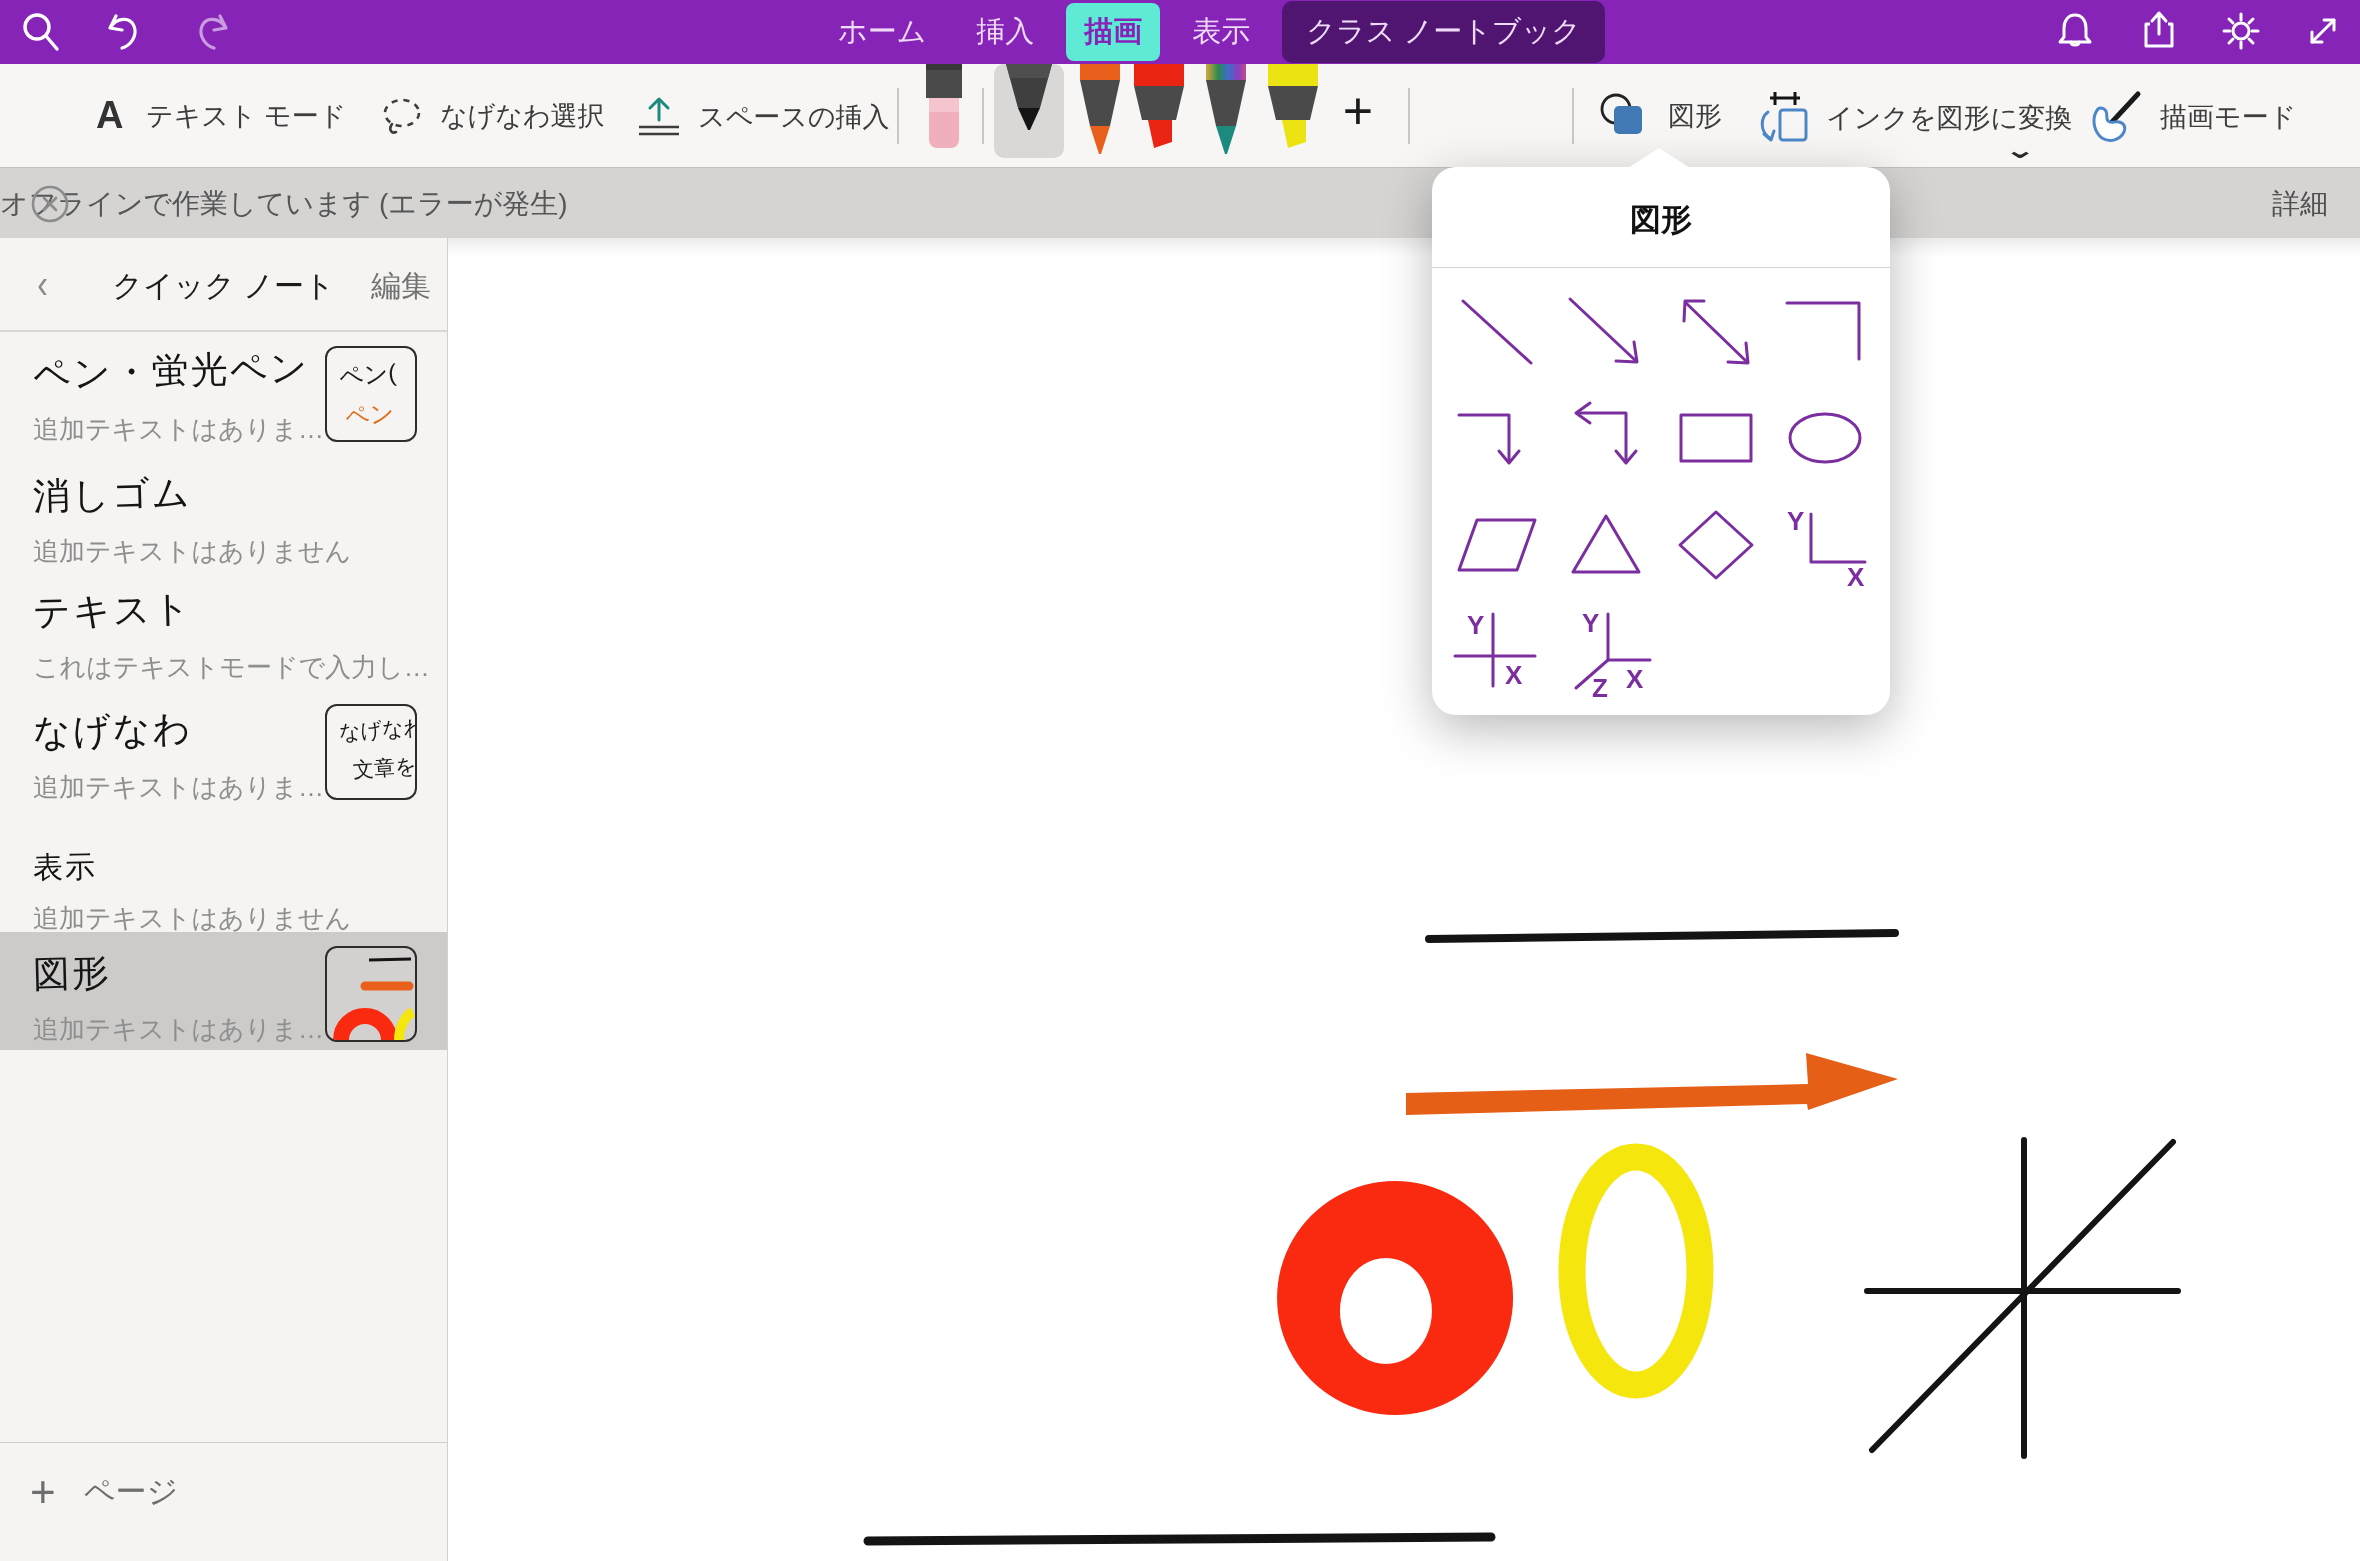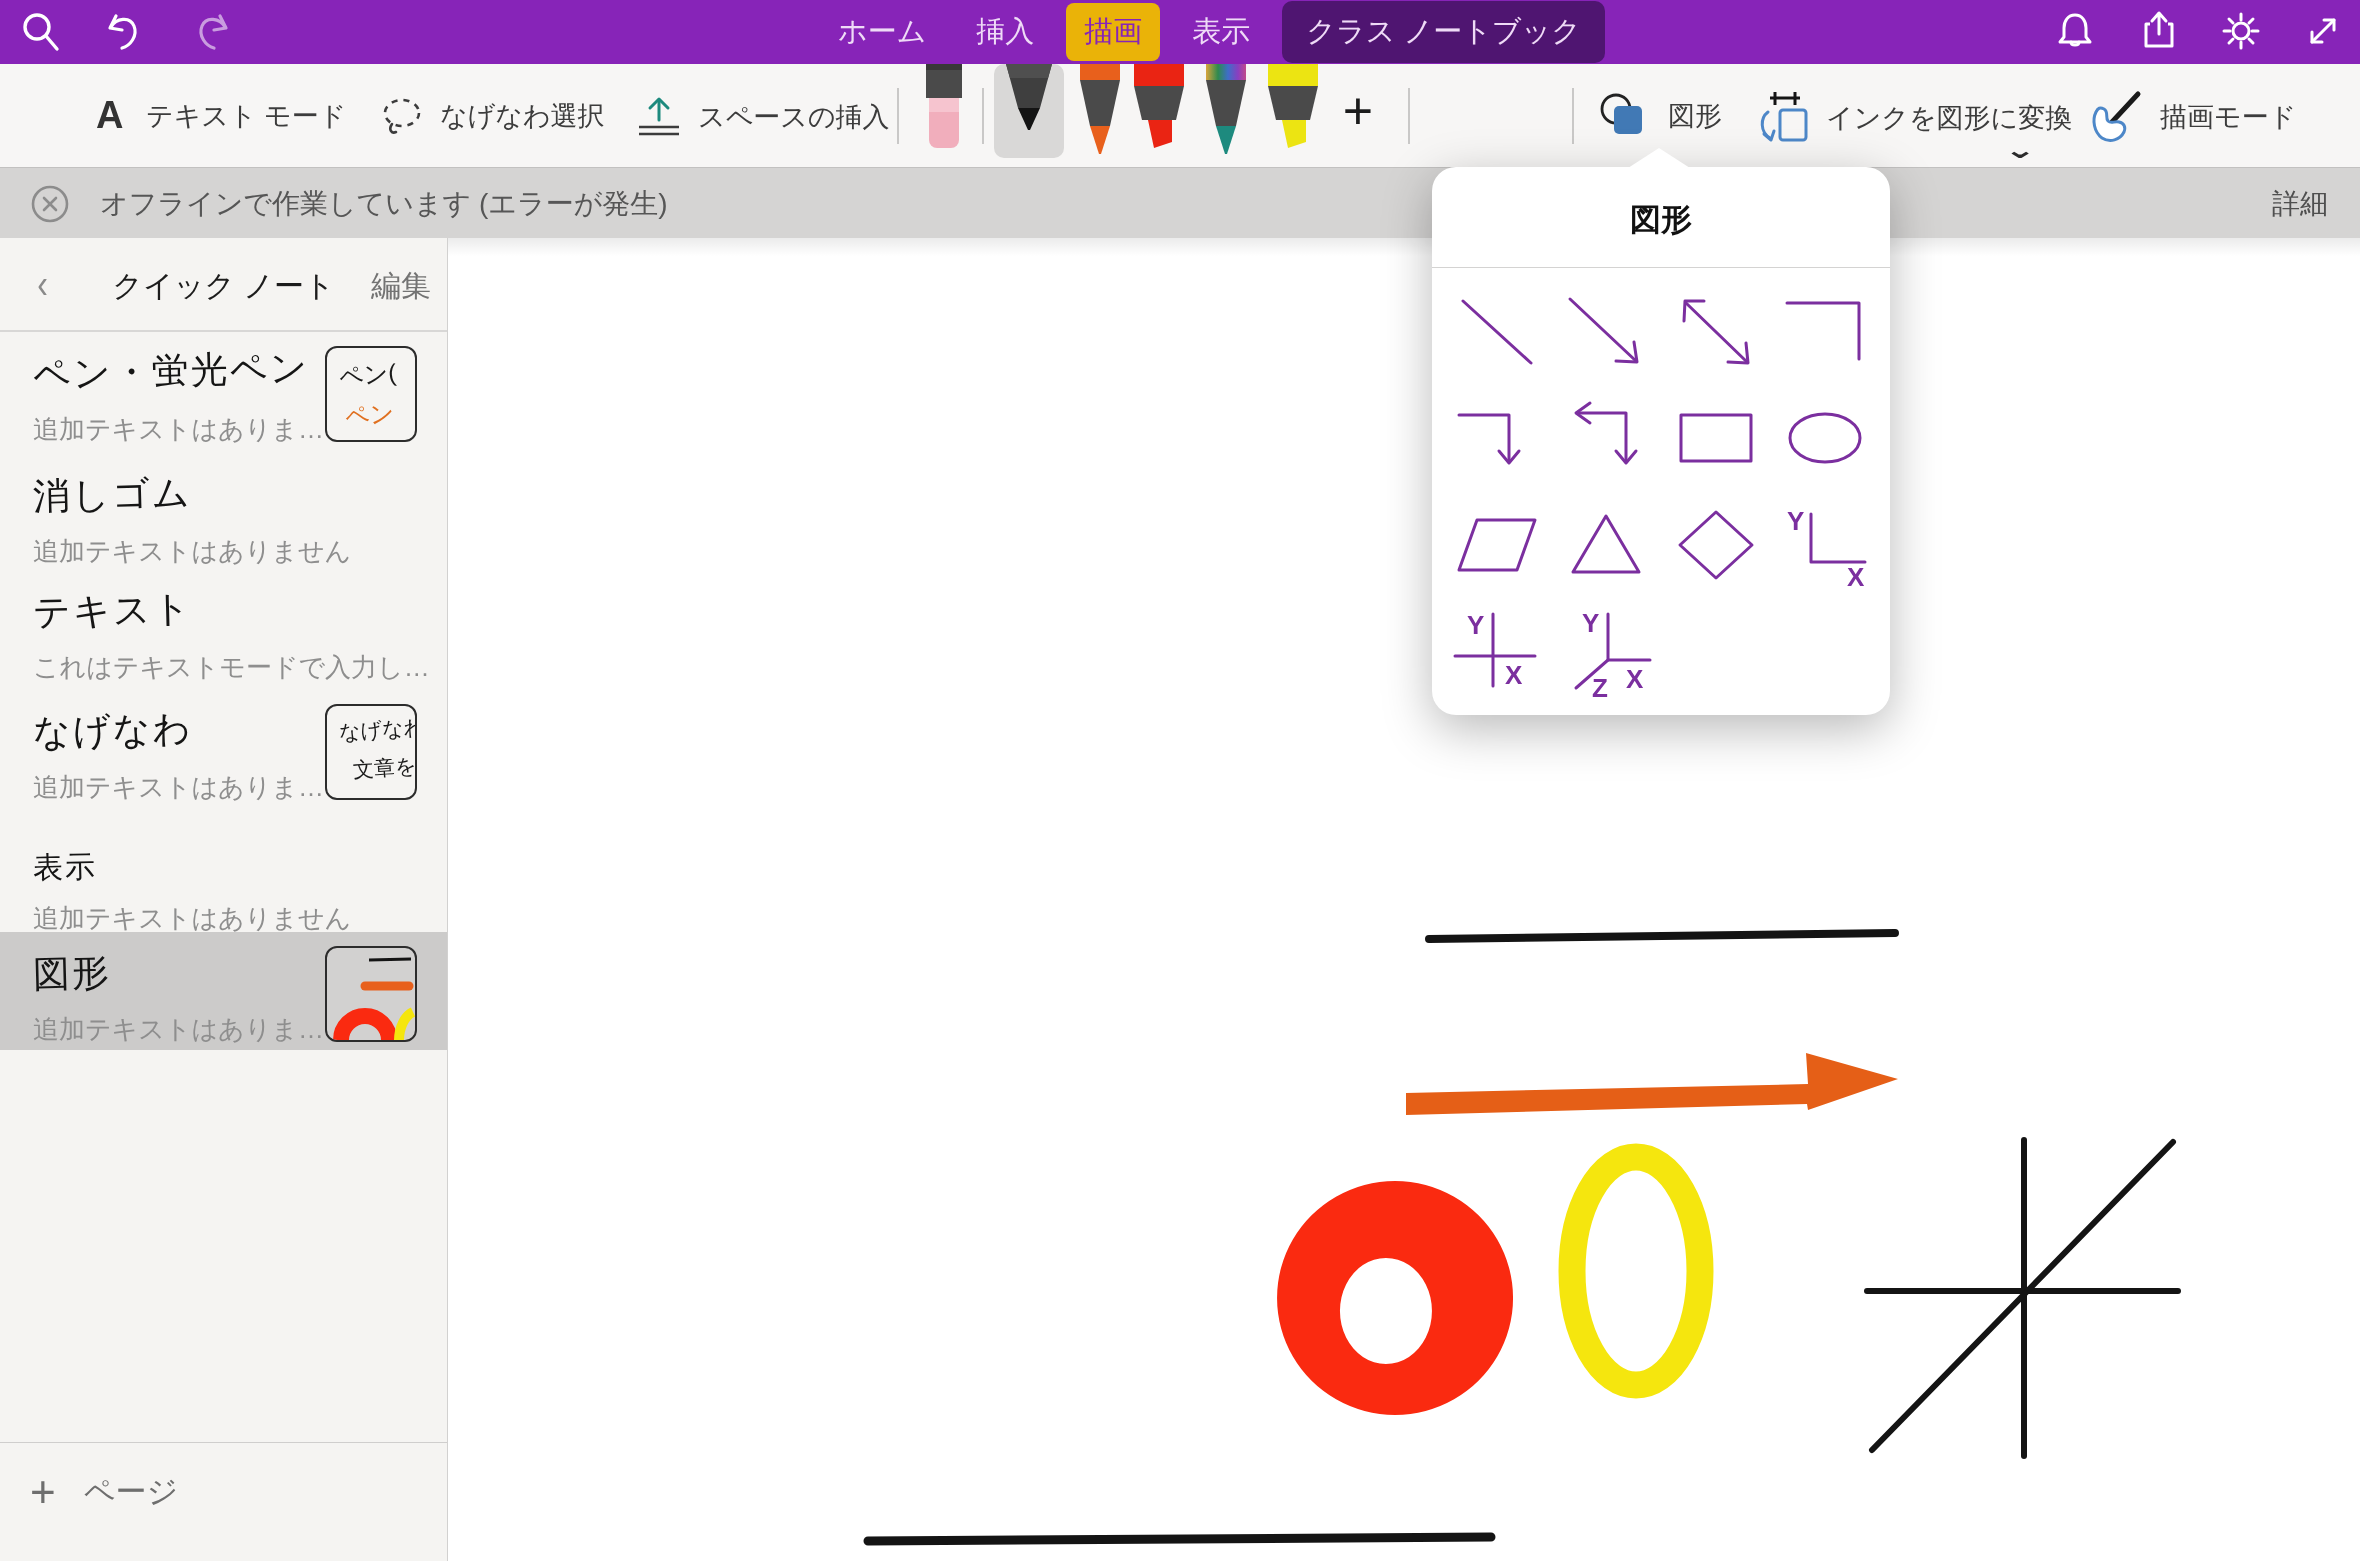--- a/index.html
+++ b/index.html
@@ -5,35 +5,35 @@
   html,body{margin:0;padding:0;}
   body{font-family:"Liberation Sans","DejaVu Sans",sans-serif; width:2360px; height:1561px; overflow:hidden; background:#fff;}
   .app{position:relative;width:2360px;height:1561px;background:#fff;}
 
   
   .topbar{position:absolute;left:0;top:0;width:2360px;height:64px;background:#8724b8;display:flex;align-items:center;}
   .topbar svg{display:block;}
   .tb-icon{position:absolute;top:8px;width:46px;height:46px;cursor:pointer;}
   .tabs{position:absolute;left:820px;top:0;height:64px;display:flex;align-items:center;gap:14px;}
   .tab{color:#efdbf7;font-size:29px;padding:9px 18px;border-radius:8px;white-space:nowrap;}
-  .tab.active{background:#eab308;color:#8724b8;font-weight:normal;}
+  .tab.active{background:#5eead4;color:#8724b8;font-weight:bold;}
   .tab.dark{background:#4f1571;padding:11px 24px;border-radius:10px;}
 
   
   .toolbar{position:absolute;left:0;top:64px;width:2360px;height:103px;background:#f7f6f5;border-bottom:1px solid #bdbcbb;}
   .tool-group{position:absolute;display:flex;align-items:center;gap:14px;color:#3c3c3c;font-size:27px;white-space:nowrap;}
   .vsep{position:absolute;top:24px;height:56px;width:2px;background:#c9c8c7;}
   .pen{position:absolute;top:0;}
   .pen-tile{position:absolute;left:994px;top:0;width:70px;height:94px;background:#d9d8d7;border-radius:10px;}
   .chev{position:absolute;left:1016px;top:72px;color:#2b2b2b;font-size:24px;font-weight:bold;transform:scaleX(1.6);}
   .plusbtn{position:absolute;left:1330px;top:80px;width:56px;height:56px;font-size:52px;line-height:50px;text-align:center;color:#1b1b1b;font-weight:300;top:22px;}
 
   
   .offline{position:absolute;left:0;top:167px;width:2360px;height:71px;background:#d5d4d3;border-top:1px solid #c2c1c0;border-bottom:1px solid #aeadac;display:flex;align-items:center;color:#565656;font-size:28px;}
-  .offline .msg{margin-left:100px;}
+  .offline .msg{}
   .offline .detail{position:absolute;right:32px;color:#4f4f4f;margin-left:32px;}
 
   
   .sidebar{position:absolute;left:0;top:238px;width:447px;height:1323px;background:#f5f4f2;border-right:1px solid #d2d1d0;}
   .sb-head{position:relative;height:92px;border-bottom:2px solid #d8d7d6;}
   .sb-back{position:absolute;left:36px;top:24px;color:#8a8a8a;font-size:40px;font-weight:300;transform:scaleX(.8);}
   .sb-title{position:absolute;left:0;right:0;top:28px;text-align:center;color:#1c1c1c;font-size:30px;}
   .sb-edit{position:absolute;right:16px;top:28px;color:#737373;font-size:30px;}
   .sb-item{position:relative;padding:18px 0 0 33px;box-sizing:border-box;}
   .sb-item.sel{background:#cccbca;}

